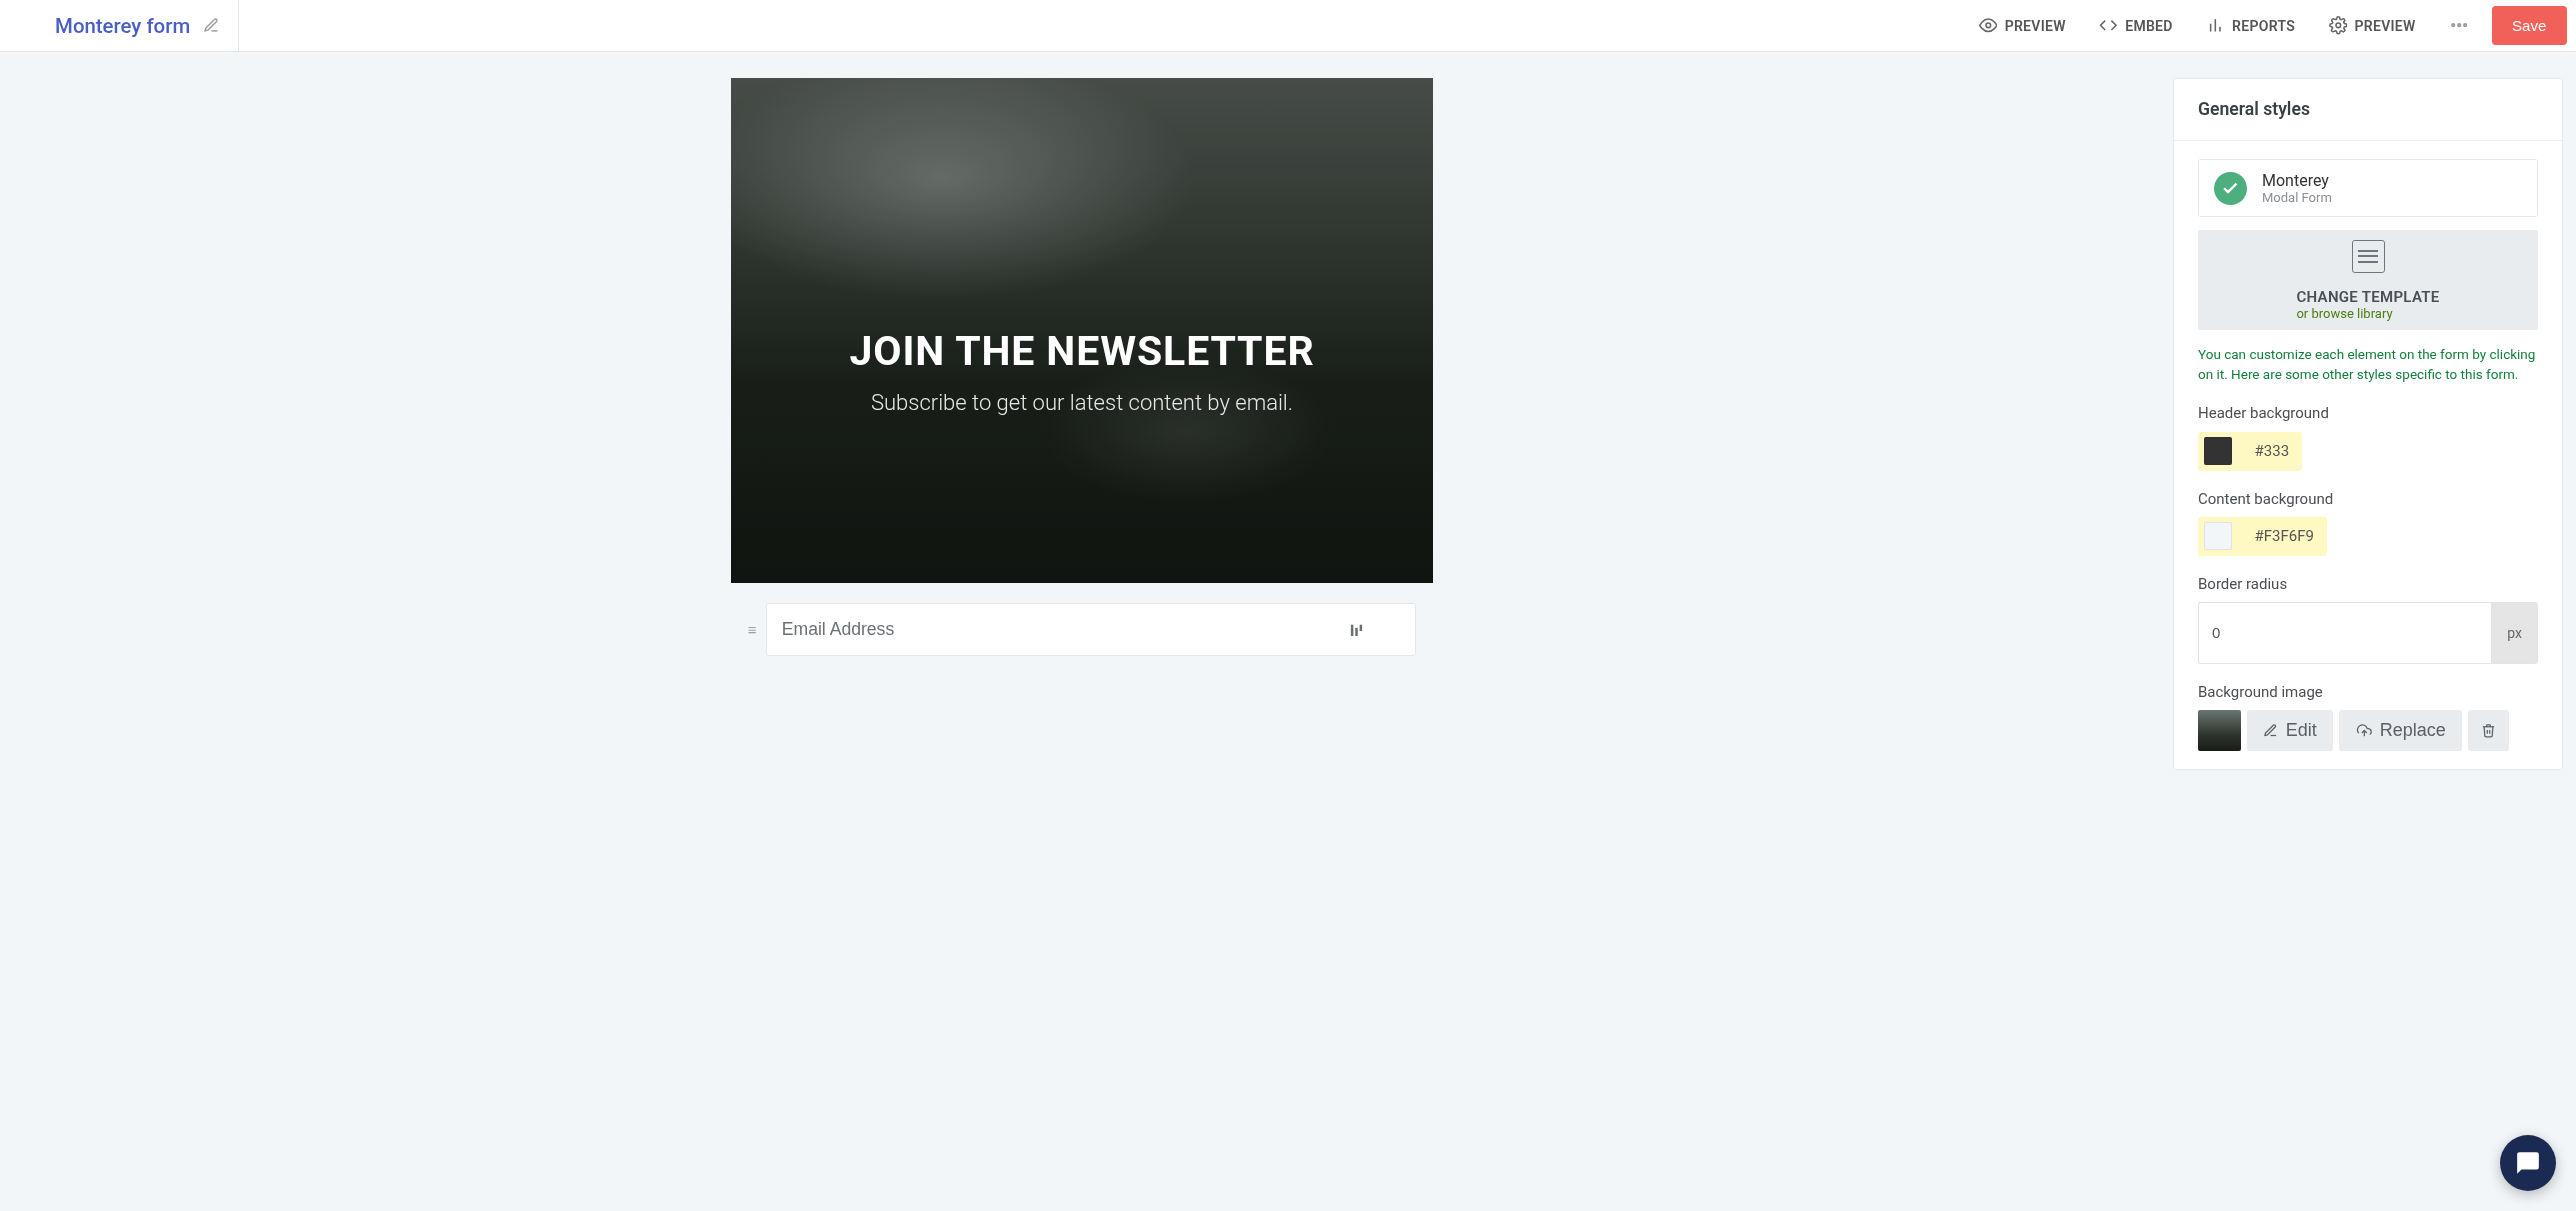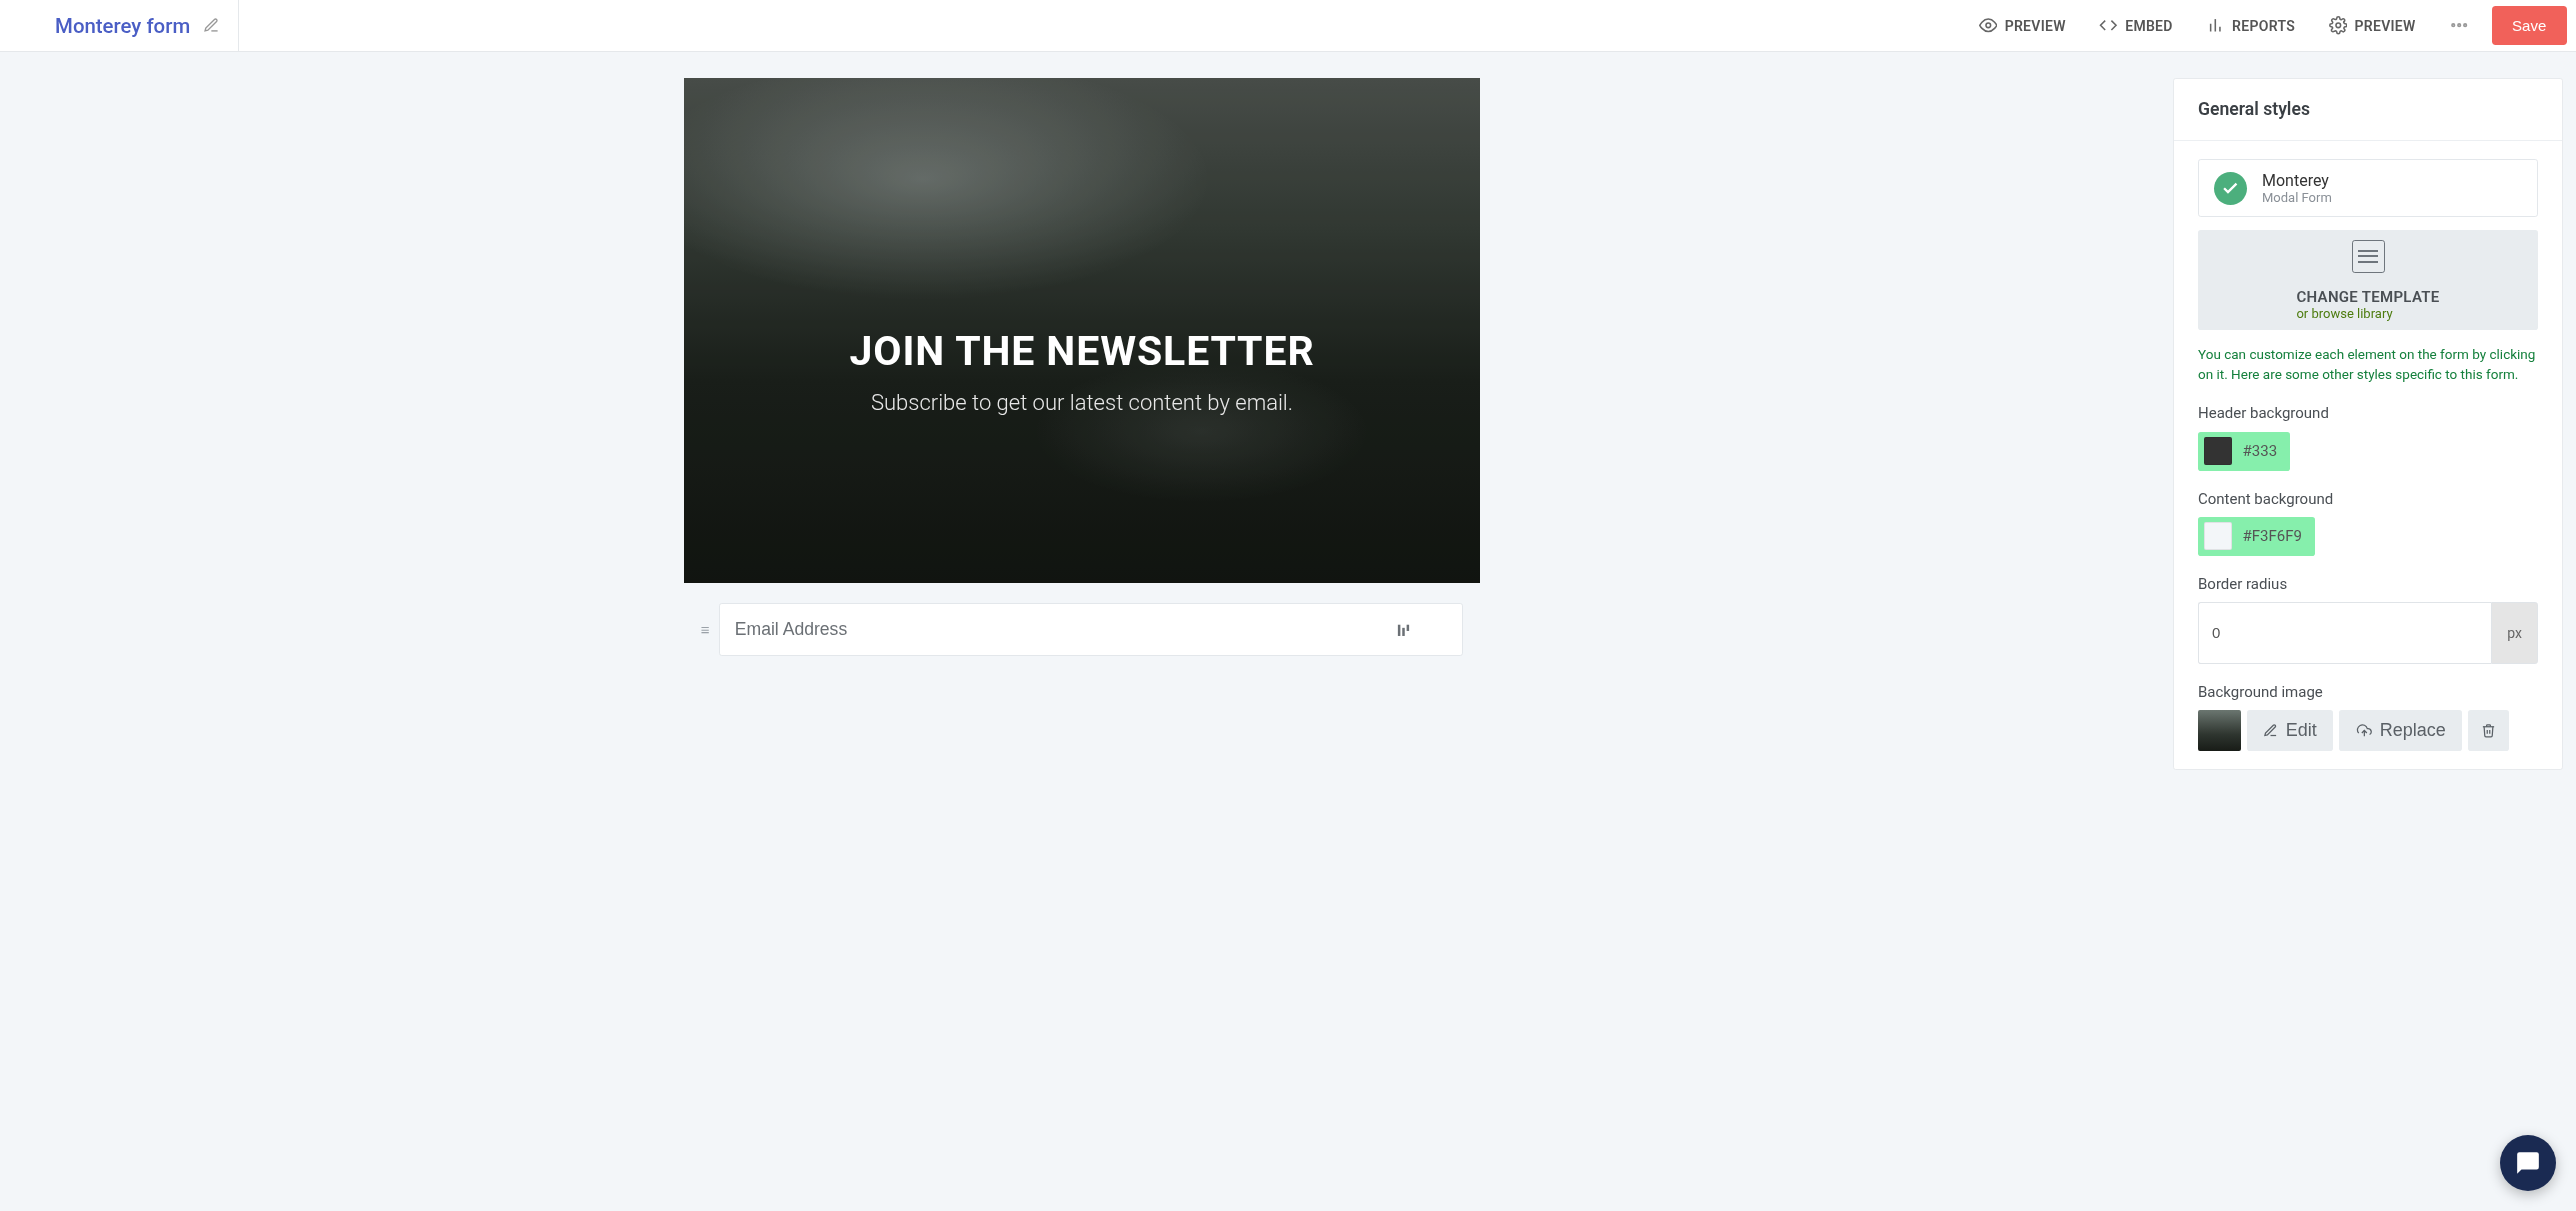--- a/index.html
+++ b/index.html
@@ -10,21 +10,21 @@
 .title { color: #4a5ec5; font-size: 20.4px; font-weight: 500; padding-left: 3.7px; }
 .title-edit { margin-left: 13px; color: #999; cursor: pointer; }
 .spacer { flex: 1; }
 .navitem { display: flex; align-items: center; gap: 7.4px; padding: 0 16.7px; color: #555; font-size: 14px; font-weight: 600; letter-spacing: 0.3px; cursor: pointer; }
 .navitem .ico { color: #666; display: inline-flex; }
 .more-btn { display: flex; align-items: center; justify-content: center; padding: 0 16.7px; color: #999; cursor: pointer; }
 .save-btn { background: #f1615a; color: #fff; border: none; border-radius: 3.7px; font-size: 15px; padding: 9.3px 20.4px; margin: 5.6px 9.3px 5.6px 5.6px; cursor: pointer; }
 
 .workspace { display: flex; align-items: flex-start; padding: 26px 13px 0 13px; gap: 22px; }
 .canvas-wrap { flex: 1; display: flex; justify-content: center; }
-.canvas { width: 796px; }
+.canvas { width: 702px; }
 
 .hero { height: 505px; position: relative; background: #2a2e2a; overflow: hidden;
   background-image:
     radial-gradient(ellipse 60% 40% at 30% 20%, rgba(200,210,210,.35), transparent 60%),
     radial-gradient(ellipse 30% 20% at 65% 70%, rgba(170,180,175,.15), transparent 70%),
     linear-gradient(180deg, #545a55 0%, #3a423b 30%, #1e241e 60%, #141813 100%),
     repeating-linear-gradient(115deg, rgba(10,14,10,.25) 0 5.6px, transparent 5.6px 13px),
     repeating-linear-gradient(65deg, rgba(10,14,10,.2) 0 4.6px, transparent 4.6px 12px);
   background-blend-mode: screen, screen, normal, multiply, multiply;
 }
@@ -53,21 +53,21 @@
 .change-template { background: #e8ecef; border-radius: 2.8px; padding: 9.3px 15px; display: flex; align-items: center; gap: 15px; cursor: pointer; margin-bottom: 15px; flex-direction: column; }
 .ct-icon { width: 33px; height: 33px; border: 1.9px solid #6e757c; border-radius: 2.8px; display: flex; flex-direction: column; justify-content: center; align-items: center; gap: 3.7px; padding: 5.6px; }
 .ct-icon span { display: block; height: 1.9px; background: #6e757c; width: 100%; }
 .change-template .t1 { font-size: 15px; font-weight: 600; color: #4a4f54; letter-spacing: 0.3px; }
 .change-template .t2 { font-size: 13px; color: #4d7c0f; }
 
 .help-text { font-size: 13.5px; color: #15803d; line-height: 1.45; margin-bottom: 20.4px; }
 
 .section-label { font-size: 15px; color: #4a4f54; margin-bottom: 9.3px; }
 
-.color-row { display: inline-flex; align-items: center; background: #86efac; border-radius: 2.8px; padding: 5.6px 13px 5.6px 5.6px; gap: 11px; margin-bottom: 18.6px; }
+.color-row { display: inline-flex; align-items: center; background: #fef9c3; border-radius: 2.8px; padding: 5.6px 13px 5.6px 5.6px; gap: 23px; margin-bottom: 18.6px; }
 .swatch { width: 28px; height: 28px; border-radius: 1.9px; border: 0.9px solid rgba(0,0,0,.08); }
 .color-row .val { font-size: 15px; color: #555; }
 
 .input-group { display: flex; margin-bottom: 18.6px; }
 .input-group input { flex: 1; border: 0.9px solid #e0e4e8; border-right: none; border-radius: 2.8px 0 0 2.8px; padding: 9.3px 13px; font-size: 15px; color: #555; outline: none; }
 .input-group .unit { background: #e5e5e5; border: 0.9px solid #e0e4e8; border-radius: 0 2.8px 2.8px 0; padding: 22px 15px; font-size: 14px; color: #666; }
 
 .bg-actions { display: flex; gap: 5.6px; align-items: stretch; }
 .bg-thumb { width: 43px; height: 41px; border-radius: 1.9px; background:
   linear-gradient(180deg, #6b7670 0%, #2e352f 60%, #181c17 100%);

